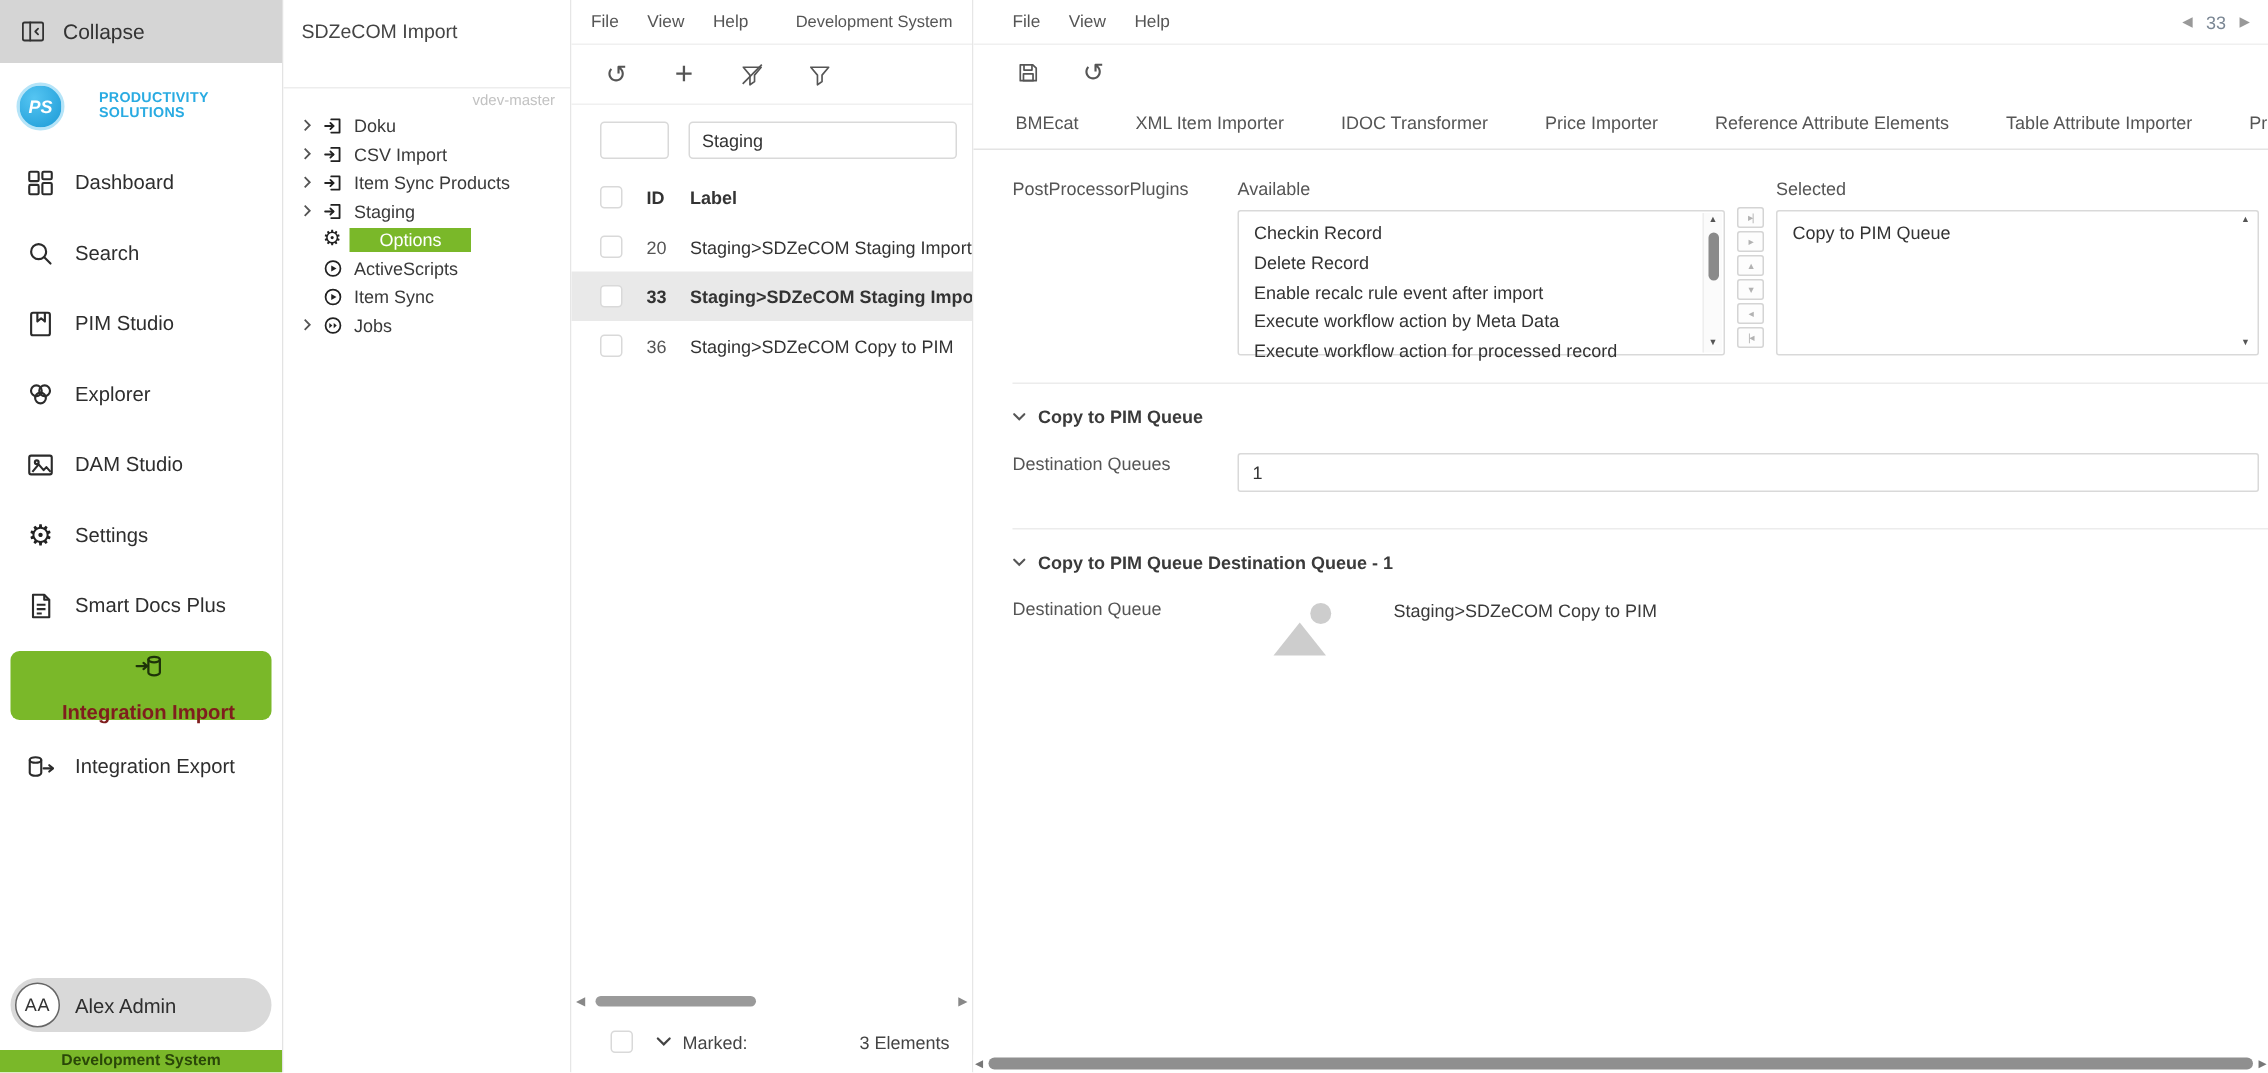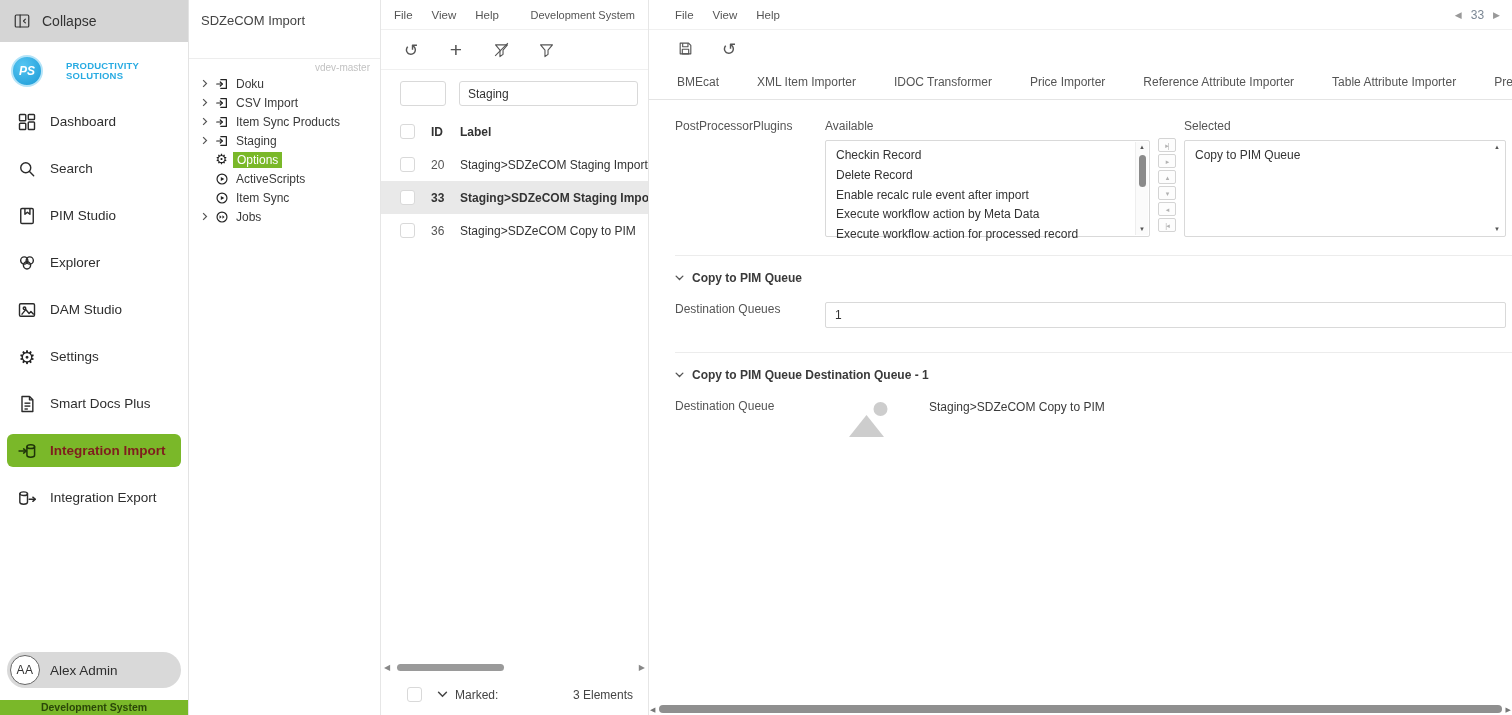--- a/index.html
+++ b/index.html
@@ -13,39 +13,39 @@
   
   .sidebar { width:189px; flex:none; border-right:1px solid #e3e3e3; display:flex; flex-direction:column; background:#fff; }
   .collapse-bar { height:42px; background:#d5d5d5; display:flex; align-items:center; gap:11px; padding-left:13px; font-size:14px; color:#333; flex:none; }
   .logo-row { display:flex; align-items:center; gap:23px; padding:13px 0 2px 11px; flex:none; }
   .ps-circle { width:32px; height:32px; border-radius:50%; background:radial-gradient(circle at 35% 30%, #55c5f2, #1b9ad6); border:2px solid #b5e4f8;
     color:#fff; font-size:12px; font-weight:bold; font-style:italic; display:flex; align-items:center; justify-content:center; flex:none; }
   .logo-text { font-size:9.5px; font-weight:bold; color:#29abe2; line-height:1.1; letter-spacing:.2px; }
   .nav { margin-top:9px; display:flex; flex-direction:column;text-align:right; }
   .nav-item { height:47px; display:flex; align-items:center; gap:13px; padding-left:17px; font-size:13.5px; color:#2e2e2e; cursor:pointer; }
   .nav-item .ic { width:20px; height:20px; flex:none; display:flex; align-items:center; justify-content:center; }
-  .nav-item.active { background:#7ab829; border-radius:6px; margin:7px; height:33px; padding-left:10px; font-weight:bold; color:#7f1d1d; }
+  .nav-item.active { background:#7ab829; border-radius:6px; margin:7px; height:46px; padding-left:10px; font-weight:bold; color:#7f1d1d;flex-direction:column; }
   .spacer { flex:1; }
   .user-pill { margin:6px 7px 12px; height:36px; background:#d9d9d9; border-radius:18px; display:flex; align-items:center; gap:10px; padding-left:3px; flex:none; cursor:pointer; }
   .avatar { width:30px; height:30px; border-radius:50%; background:#fff; border:1.5px solid #666; display:flex; align-items:center; justify-content:center;
     font-size:12px; color:#333; letter-spacing:.5px; flex:none; }
   .user-name { font-size:13.5px; color:#2e2e2e; }
   .env-bar { height:15px; background:#7ab829; text-align:center; font-size:10.5px; font-weight:bold; color:#2a4708; line-height:15px; flex:none; }
   .gear-glyph { font-family:"DejaVu Sans",sans-serif; font-size:19px; line-height:20px; color:#222; }
 
   
   .tree-panel { width:192px; flex:none; border-right:1px solid #e6e6e6; background:#fff; }
   .tree-header { height:59px; line-height:42px; padding-left:12px; font-size:13px; color:#444; border-bottom:1px solid #ededed; }
   .version { text-align:right; padding:3px 10px 1px 0; font-size:10px; color:#c2c2c2; }
   .tree { padding-left:11px; }
   .tree-row { height:19px; display:flex; align-items:center; gap:4px; font-size:12px; color:#3a3a3a; cursor:pointer; white-space:nowrap; }
   .tw { width:10px; flex:none; display:flex; align-items:center; justify-content:center; }
   .node-ic { width:15px; height:15px; flex:none; display:flex; align-items:center; justify-content:center; }
   .tree-row .lbl { padding:1px 3px; }
-  .tree-row.selected .lbl { background:#7ab829; color:#fff; padding:1px 4px; }
+  .tree-row.selected .lbl { background:#7ab829; color:#fff; padding:1px 20px; }
   .gear-sm { font-family:"DejaVu Sans",sans-serif; font-size:14px; line-height:15px; color:#222; }
 
   
   .list-panel { width:268px; flex:none; border-right:1px solid #e6e6e6; display:flex; flex-direction:column; background:#fff; }
   .menubar { height:30px; display:flex; align-items:center; gap:19px; padding:0 13px; font-size:11.5px; color:#555; border-bottom:1px solid #f0f0f0; flex:none; }
   .menubar .mi { cursor:pointer; }
   .menubar .right { margin-left:auto; font-size:11px; color:#555; }
   .toolbar { height:40px; display:flex; align-items:center; gap:27px; padding-left:21px; border-bottom:1px solid #f0f0f0; flex:none; }
   .tbtn { width:18px; height:18px; display:flex; align-items:center; justify-content:center; cursor:pointer; color:#555; }
   .refresh-glyph { font-family:"DejaVu Sans",sans-serif; font-size:17px; color:#555; line-height:18px; }
@@ -456,21 +456,21 @@
       <span class="tbtn">
           <span class="refresh-glyph">↺</span>
         </span>
     </div>
 
     <div class="tabs">
       <span class="tab">BMEcat</span>
       <span class="tab">XML Item Importer</span>
       <span class="tab">IDOC Transformer</span>
       <span class="tab">Price Importer</span>
-      <span class="tab">Reference Attribute Importer</span>
+      <span class="tab">Reference Attribute Elements</span>
       <span class="tab">Table Attribute Importer</span>
       <span class="tab">Prehandler</span>
 
     </div>
 
     <div class="content">
 
       <div class="plugins-row">
         <div class="flabel">PostProcessorPlugins</div>
         <div class="dual">

